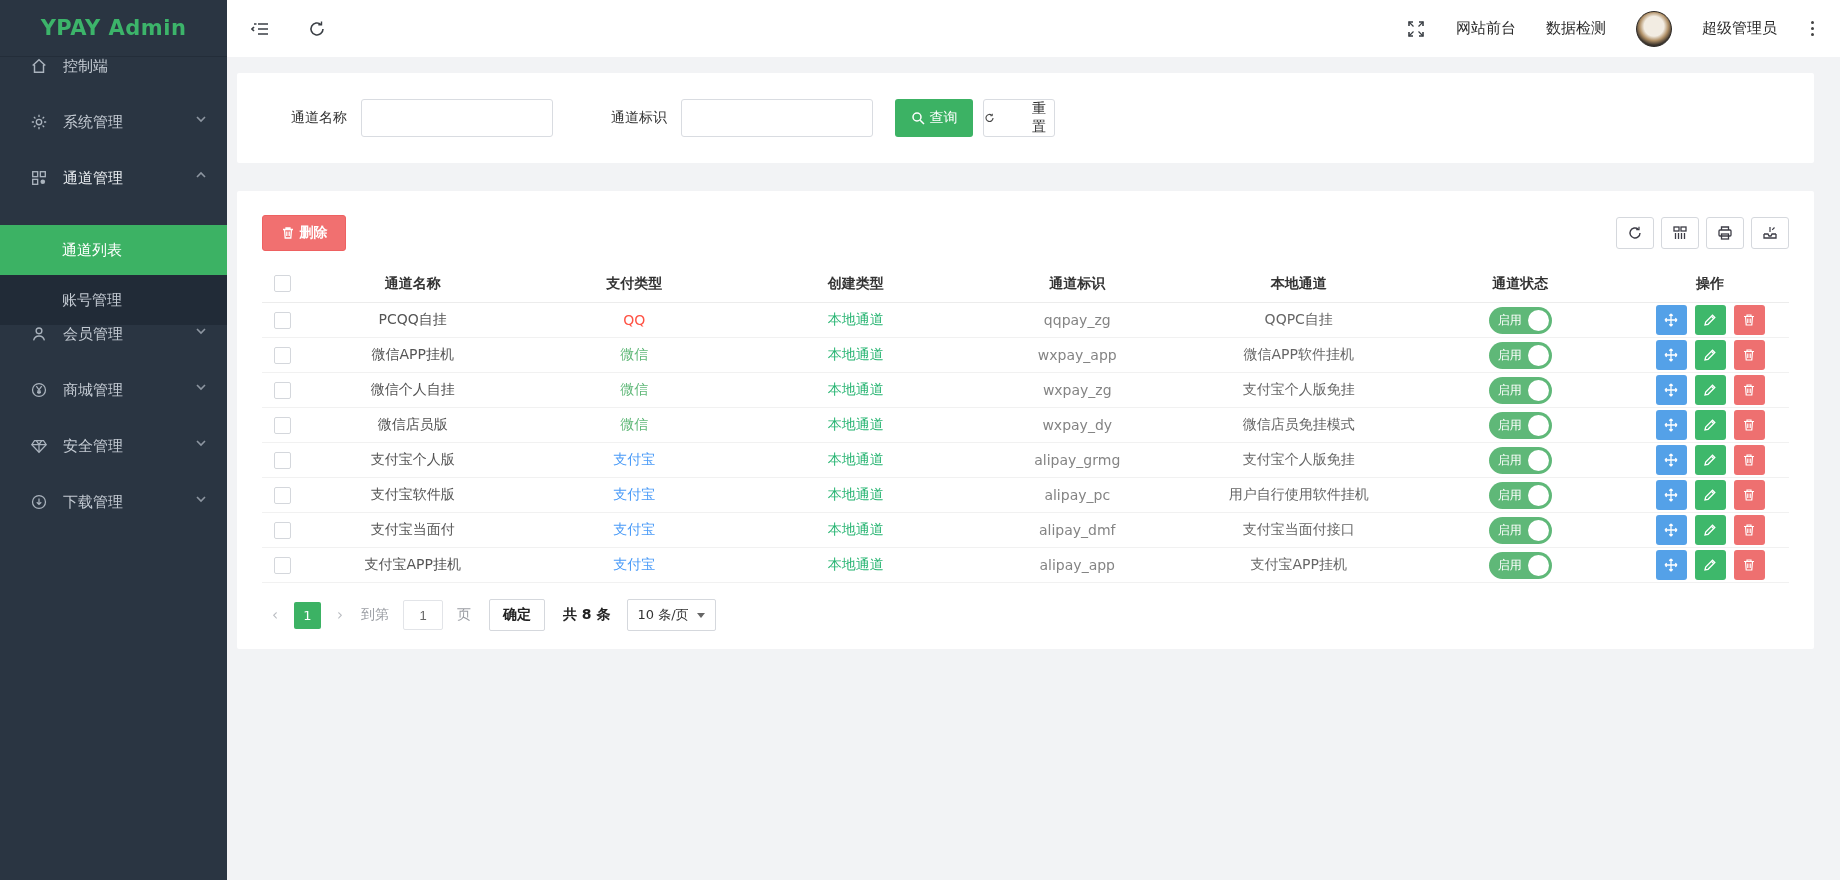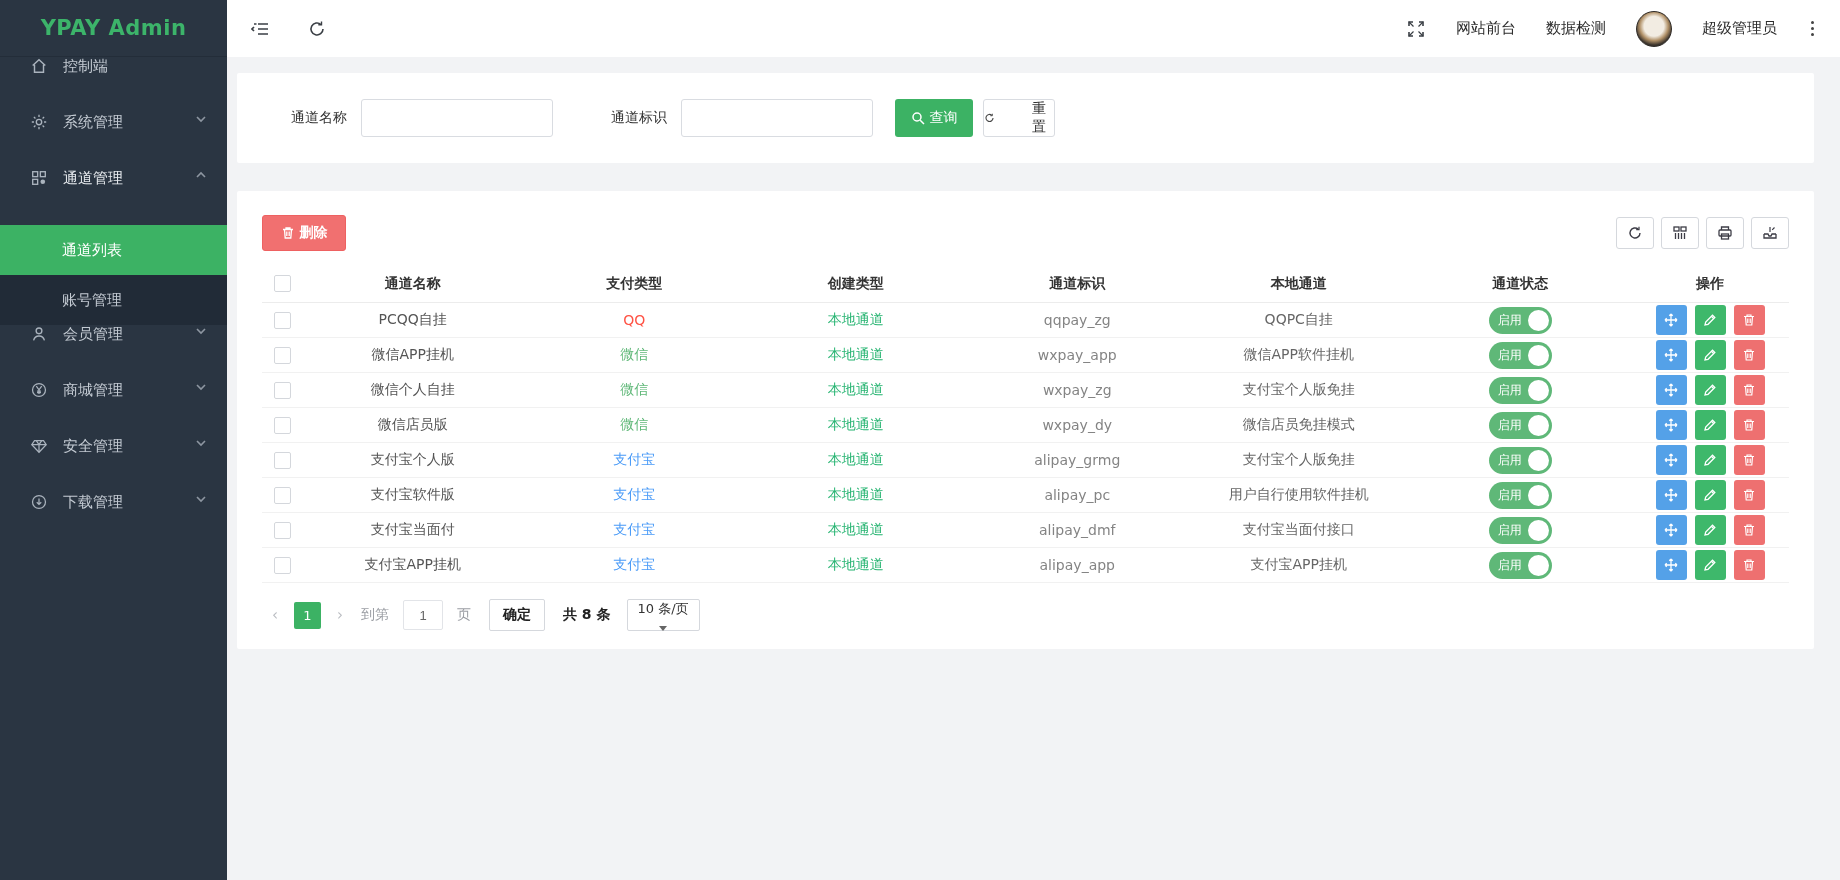--- a/index.html
+++ b/index.html
@@ -90,21 +90,21 @@
               color:#b9bcc1; font-size:15px; cursor:pointer; }
   .pg-num { min-width:27px; height:27px; background:#3cb264; color:#fff; border-radius:2px;
             display:flex; align-items:center; justify-content:center; font-size:13px; margin:0 6px; cursor:pointer; }
   .pg-text { color:#9a9da3; font-size:14px; margin:0 8px; }
   .pg-input { width:40px; height:30px; border:1px solid #e2e4e8; border-radius:2px; text-align:center;
               font-size:13px; color:#666; outline:none; margin:0 6px; }
   .pg-confirm { height:32px; padding:0 13px; border:1px solid #d5d8dd; border-radius:2px; background:#fff;
                 font-weight:bold; font-size:14px; color:#222; display:flex; align-items:center; margin:0 10px; cursor:pointer; }
   .pg-total { font-weight:bold; font-size:14px; color:#222; margin:0 8px; }
   .pg-size { height:32px; border:1px solid #d5d8dd; border-radius:2px; background:#fff; padding:0 10px;
-             display:flex; align-items:center; gap:8px; font-size:13px; color:#333; margin-left:8px; cursor:pointer;flex-direction:column; }
+             display:flex; align-items:center; gap:8px; font-size:13px; color:#333; margin-left:8px; cursor:pointer; }
   .caret { width:0; height:0; border-left:4px solid transparent; border-right:4px solid transparent;
            border-top:5px solid #666; }
 </style>
 </head>
 <body>
 
 <div class="app">
 
   <aside class="sidebar">
     <div class="logo">YPAY Admin</div>

